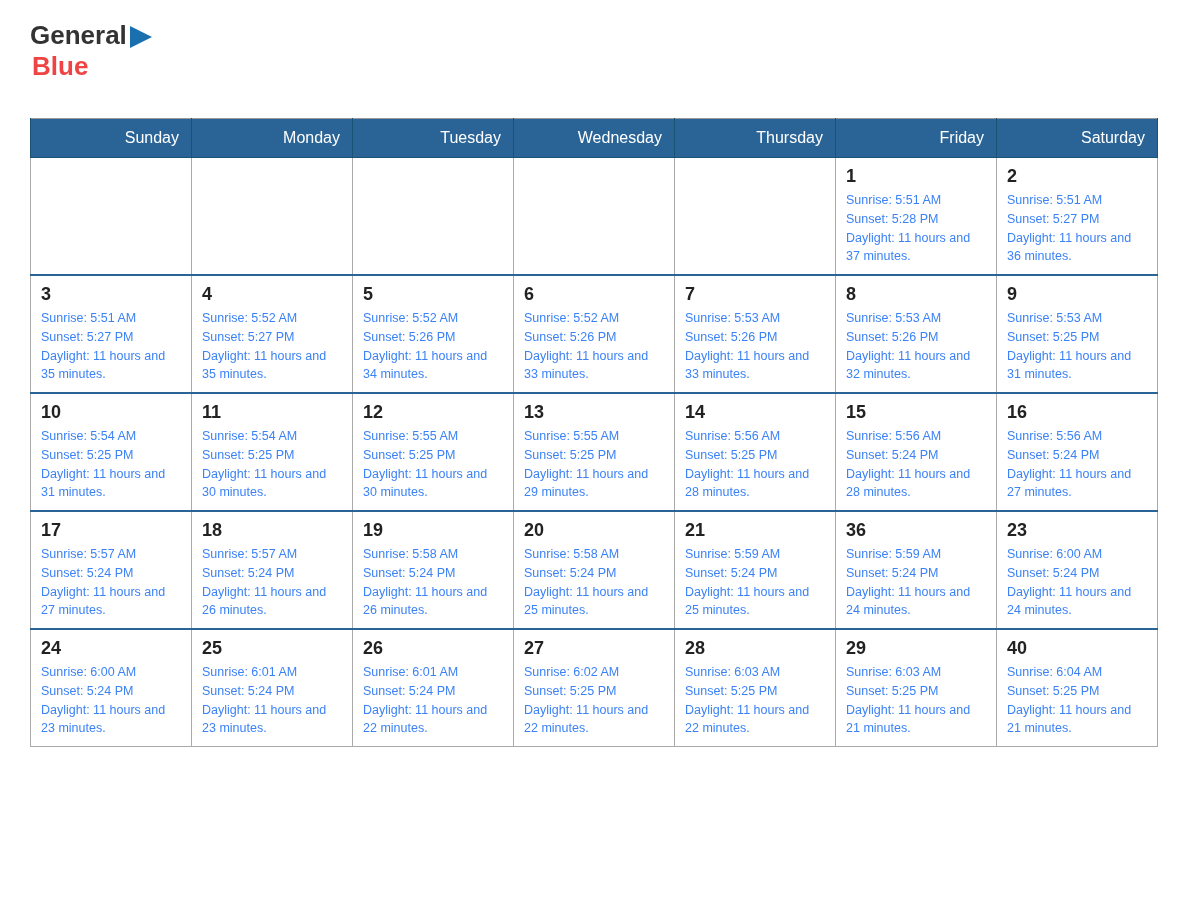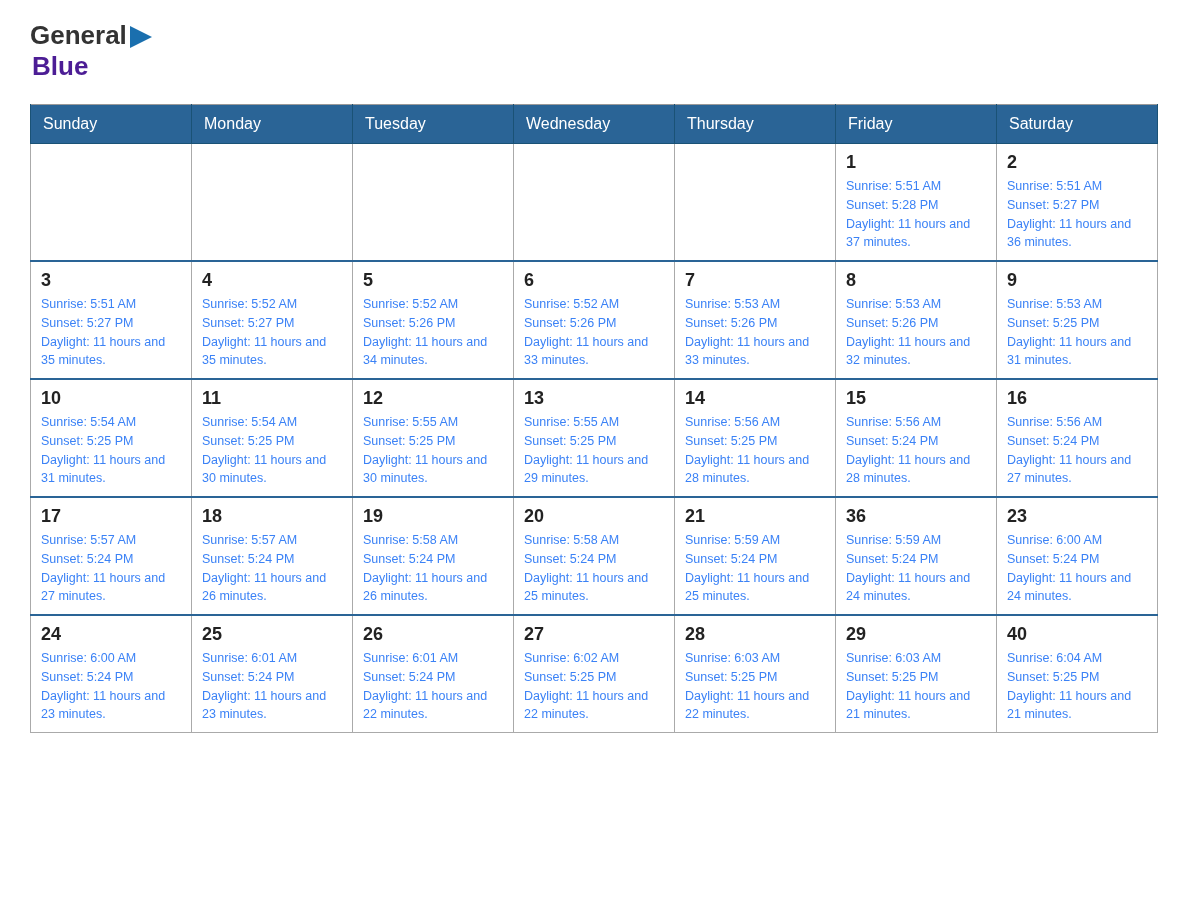--- a/index.html
+++ b/index.html
@@ -8,39 +8,39 @@
       background: #fff;
       color: #333;
       padding: 20px 30px;
       width: 1188px;
       min-height: 918px;
     }
     .header {
       display: flex;
       justify-content: space-between;
       align-items: flex-start;
-      margin-bottom: 22px;
+      margin-bottom: 36px;
     }
     .logo-text-general {
       font-size: 26px;
       font-weight: bold;
       color: #333;
     }
     .logo-wrapper {
       display: flex;
       flex-direction: column;
     }
     .logo-line1 {
       display: flex;
       align-items: center;
     }
     .logo-line2 {
       font-size: 26px;
       font-weight: bold;
-      color: #4c1d95;
+      color: #ef4444;
       padding-left: 2px;
     }
     .title-section {
       text-align: right;
     }
     .month-title {
       font-size: 52px;
       font-weight: bold;
       color: #222;
       line-height: 1.1;
@@ -83,20 +83,21 @@
       line-height: 1.5;
     }
     .empty-cell {
       background: #fff;
     }
     tr:not(:first-child) td {
       border-top: 2px solid #2a6496;
     }
     .calendar-table thead tr th {
       border-top: none;
+      text-align: right;
     }
     tbody tr:first-child td {
       border-top: 1px solid #aaa;
     }
   </style>
 </head>
 <body>
 
 <div class="header">
   <div class="logo-wrapper">

